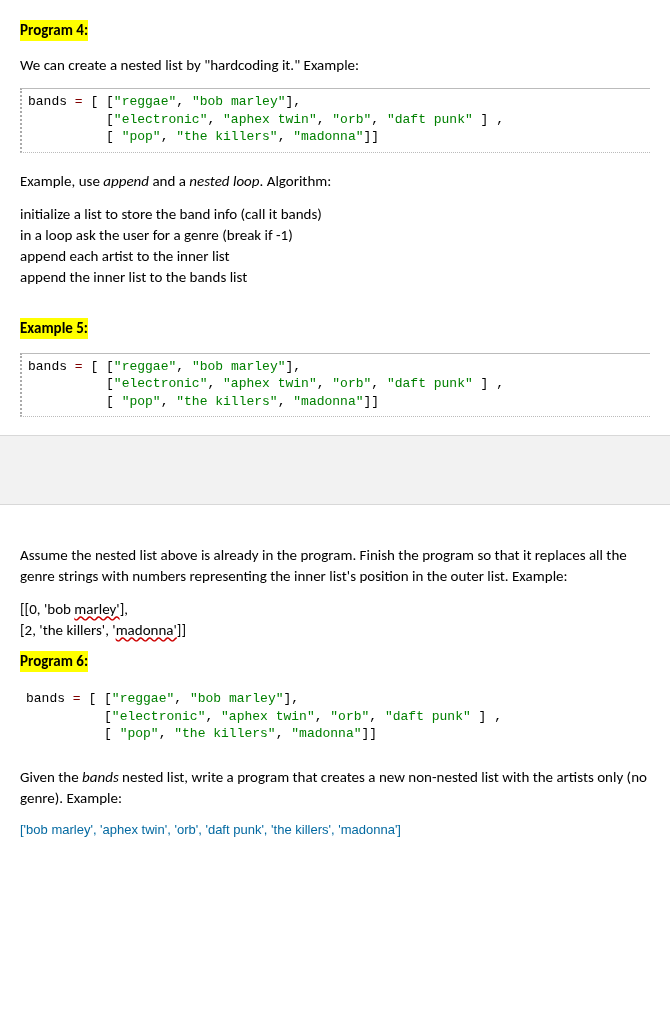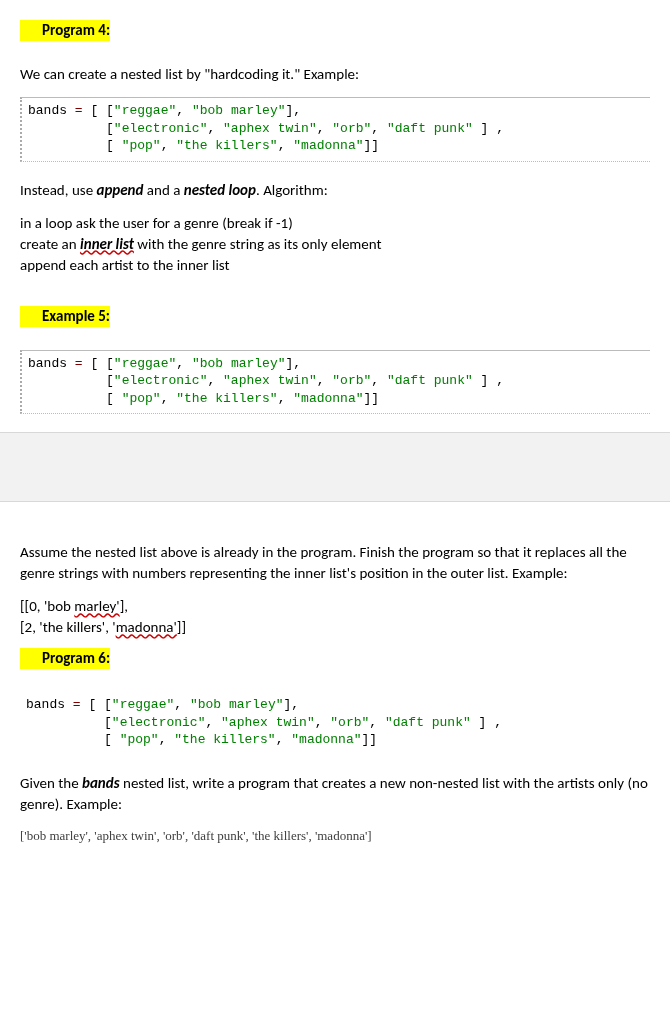--- a/index.html
+++ b/index.html
@@ -12,27 +12,26 @@
     color: #000;
     background: #fff;
     width: 670px;
   }
   .highlight {
     background: #ffff00;
     font-weight: bold;
   }
   .section-title {
     display: inline-block;
-    margin: 0 0 11px 0;
-    padding-left: 22px;
+    margin: 0 0 2px 0;
   }
   .para {
     margin: 0 0 12px 0;
   }
-  .italic { font-style: italic; font-weight: bold; }
+  .italic { font-style: italic; }
   .codeblock {
     font-family: "Courier New", monospace;
     font-size: 13px;
     line-height: 1.35;
     border-top: 1px solid #bbb;
     border-bottom: 1px dotted #bbb;
     padding: 4px 6px 6px 6px;
     margin: 6px 0 18px 0;
     background: #fff;
     white-space: pre;
@@ -57,48 +56,49 @@
     height: 70px;
     margin: 0 -20px 40px -20px;
     background: #f2f2f2;
     border-top: 1px solid #d8d8d8;
     border-bottom: 1px solid #d8d8d8;
   }
   .algo-lines div {
     margin: 0;
   }
   .output-line {
-    font-family: Liberation Serif, serif;
+    font-family: Liberation Sans, sans-serif;
     font-size: 13px;
-    color: #404040;
+    color: #0369a1;
     white-space: pre;
     margin: 4px 0 10px 0;
   }
   .spacer { height: 10px; }
 </style>
 </head>
 <body>
 
 <div class="para">
   <span class="highlight section-title">Program 4:</span>
 </div>
 <div class="para">We can create a nested list by "hardcoding it." Example:</div>
 
 <div class="codeblock coldot"><span class="kw-var">bands </span><span class="op">=</span><span class="kw-var"> [ [</span><span class="str">"reggae"</span><span class="kw-var">, </span><span class="str">"bob marley"</span><span class="kw-var">],</span>
 <span class="kw-var">          [</span><span class="str">"electronic"</span><span class="kw-var">, </span><span class="str">"aphex twin"</span><span class="kw-var">, </span><span class="str">"orb"</span><span class="kw-var">, </span><span class="str">"daft punk"</span><span class="kw-var"> ] ,</span>
 <span class="kw-var">          [ </span><span class="str">"pop"</span><span class="kw-var">, </span><span class="str">"the killers"</span><span class="kw-var">, </span><span class="str">"madonna"</span><span class="kw-var">]]</span></div>
 
 <div class="para">
-  <span>Instead, use </span><span class="italic">append</span><span> and a </span><span class="italic">nested loop</span><span>. Algorithm:</span>
+  <span>Example, use </span><span class="italic">append</span><span> and a </span><span class="italic">nested loop</span><span>. Algorithm:</span>
 </div>
 
 <div class="algo-lines">
+  <div>initialize a list to store the band info (call it bands)</div>
   <div>in a loop ask the user for a genre (break if -1)</div>
-  <div><span>create an </span><span class="italic squiggle">inner list</span><span> with the genre string as its only element</span></div>
   <div>append each artist to the inner list</div>
+  <div>append the inner list to the bands list</div>
 </div>
 
 <div style="height:30px"></div>
 
 <div class="para">
   <span class="highlight section-title">Example 5:</span>
 </div>
 
 <div class="codeblock coldot"><span class="kw-var">bands </span><span class="op">=</span><span class="kw-var"> [ [</span><span class="str">"reggae"</span><span class="kw-var">, </span><span class="str">"bob marley"</span><span class="kw-var">],</span>
 <span class="kw-var">          [</span><span class="str">"electronic"</span><span class="kw-var">, </span><span class="str">"aphex twin"</span><span class="kw-var">, </span><span class="str">"orb"</span><span class="kw-var">, </span><span class="str">"daft punk"</span><span class="kw-var"> ] ,</span>

